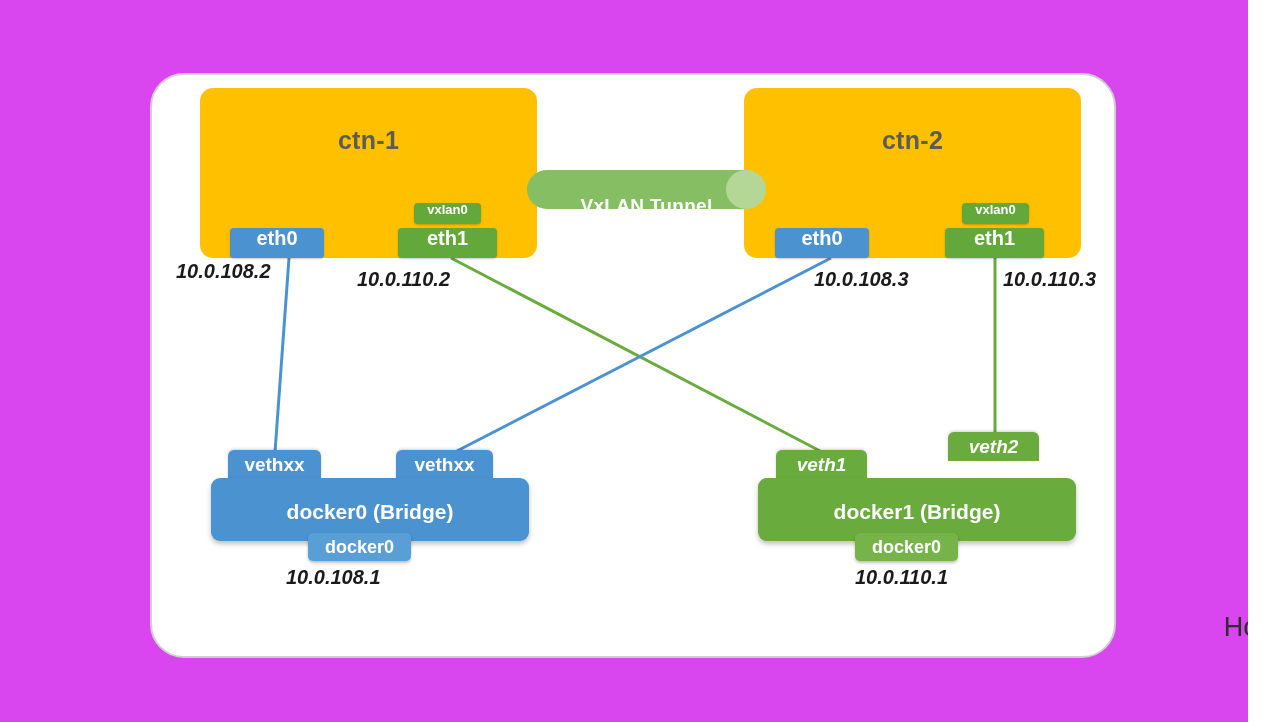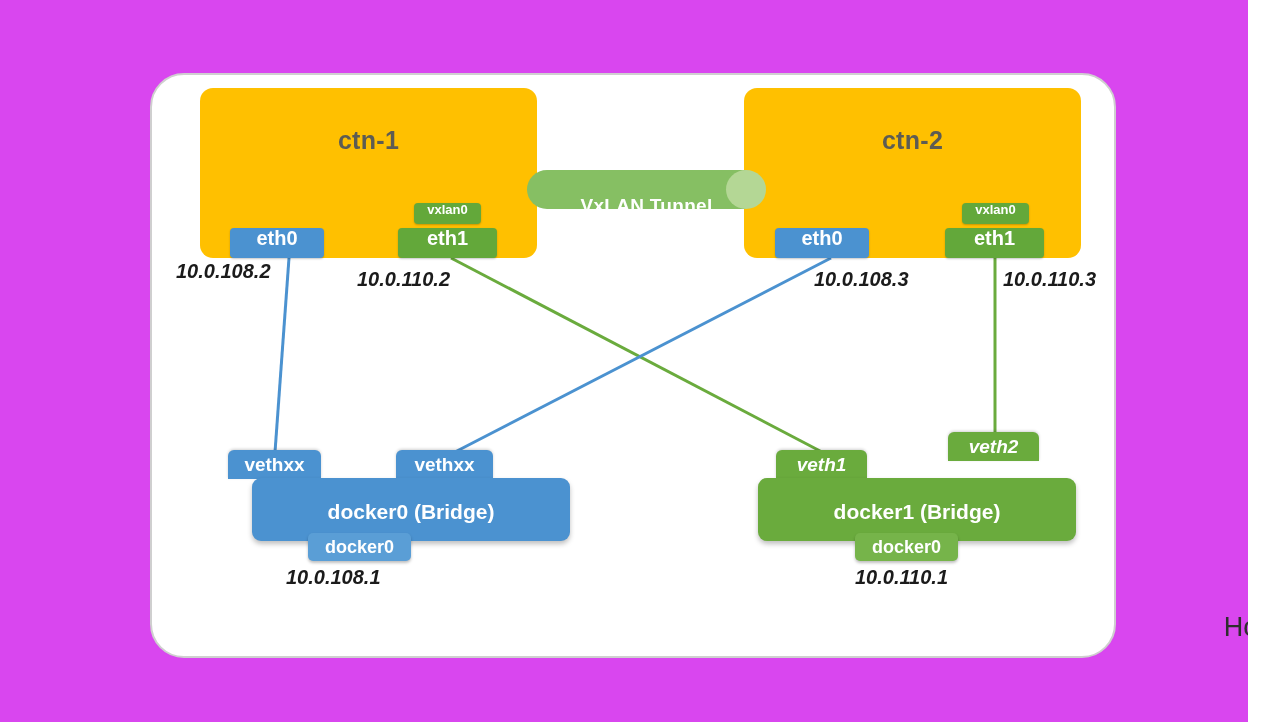--- a/index.html
+++ b/index.html
@@ -252,21 +252,21 @@
     <div class="tunnel-label">VxLAN Tunnel</div>
   </div>
 
   <div class="veth blue" style="left:228px; top:450px; width:93px; height:29px;">
     <span>vethxx</span>
   </div>
   <div class="veth blue" style="left:396px; top:450px; width:97px; height:29px;">
     <span>vethxx</span>
   </div>
 
-  <div class="bridge blue" style="left:211px; top:478px; width:318px; height:63px;margin-left:41px;">
+  <div class="bridge blue" style="left:211px; top:478px; width:318px; height:63px;">
     <div class="bridge-title">docker0 (Bridge)</div>
   </div>
   <div class="bridge-sub blue" style="left:308px; top:533px; width:103px; height:28px;">
     <span>docker0</span>
   </div>
   <div class="ip" style="left:286px; top:566px;">10.0.108.1</div>
 
   <div class="veth green" style="left:776px; top:450px; width:91px; height:29px;">
     <span>veth1</span>
   </div>

